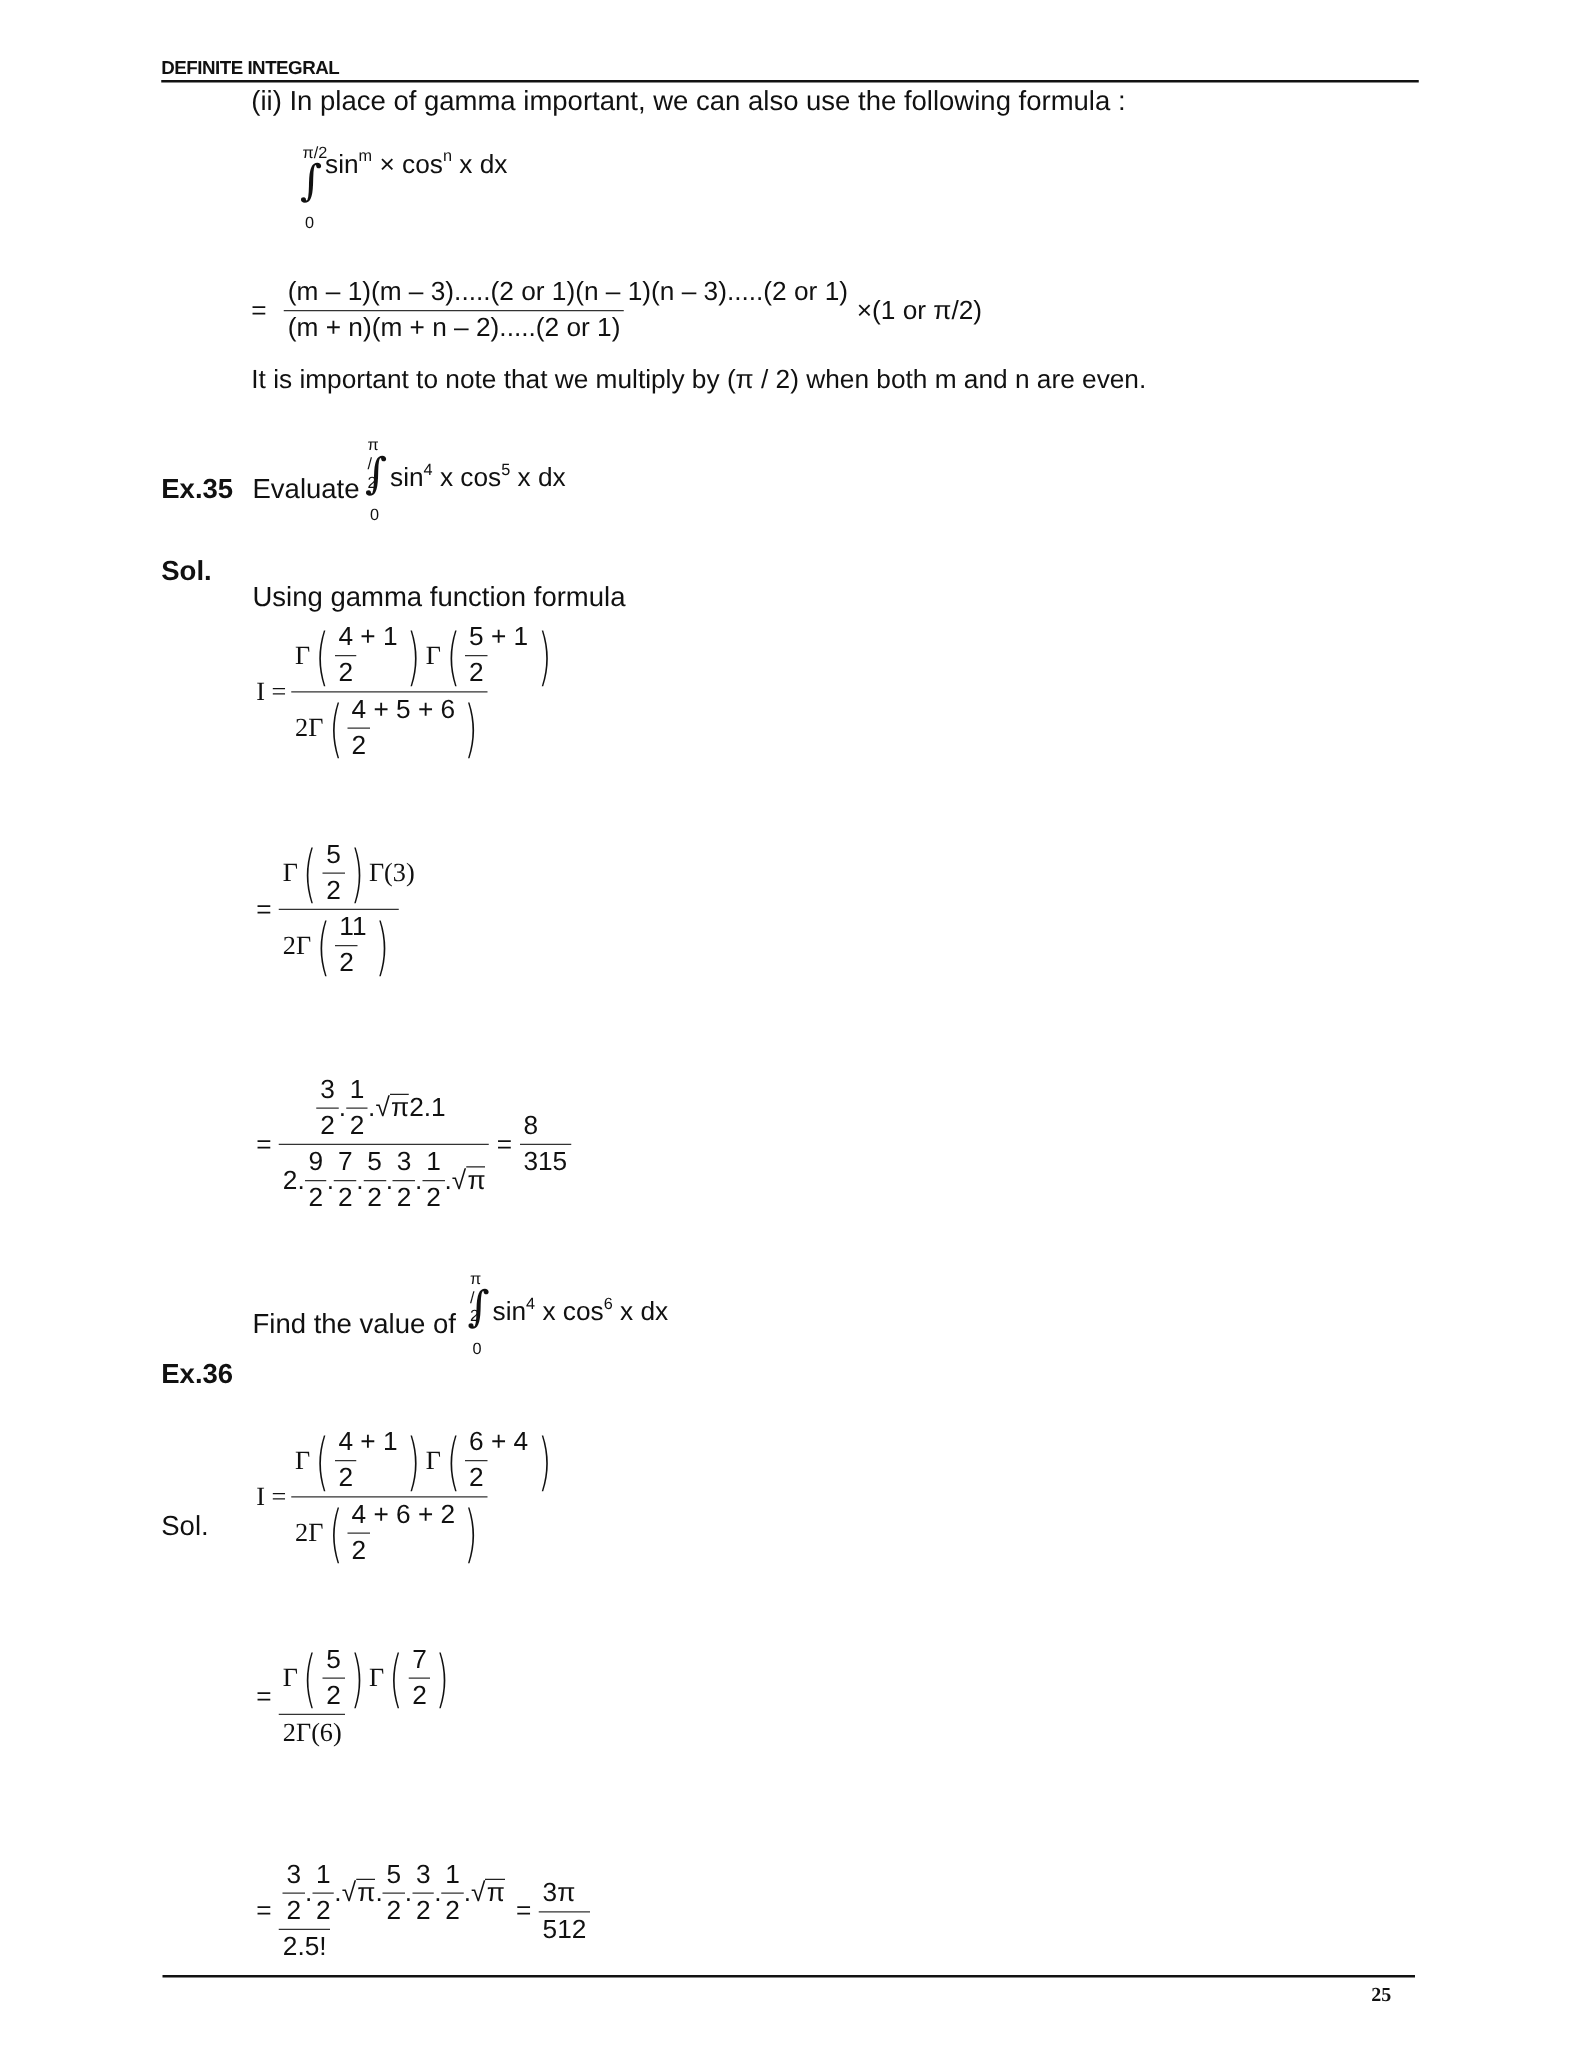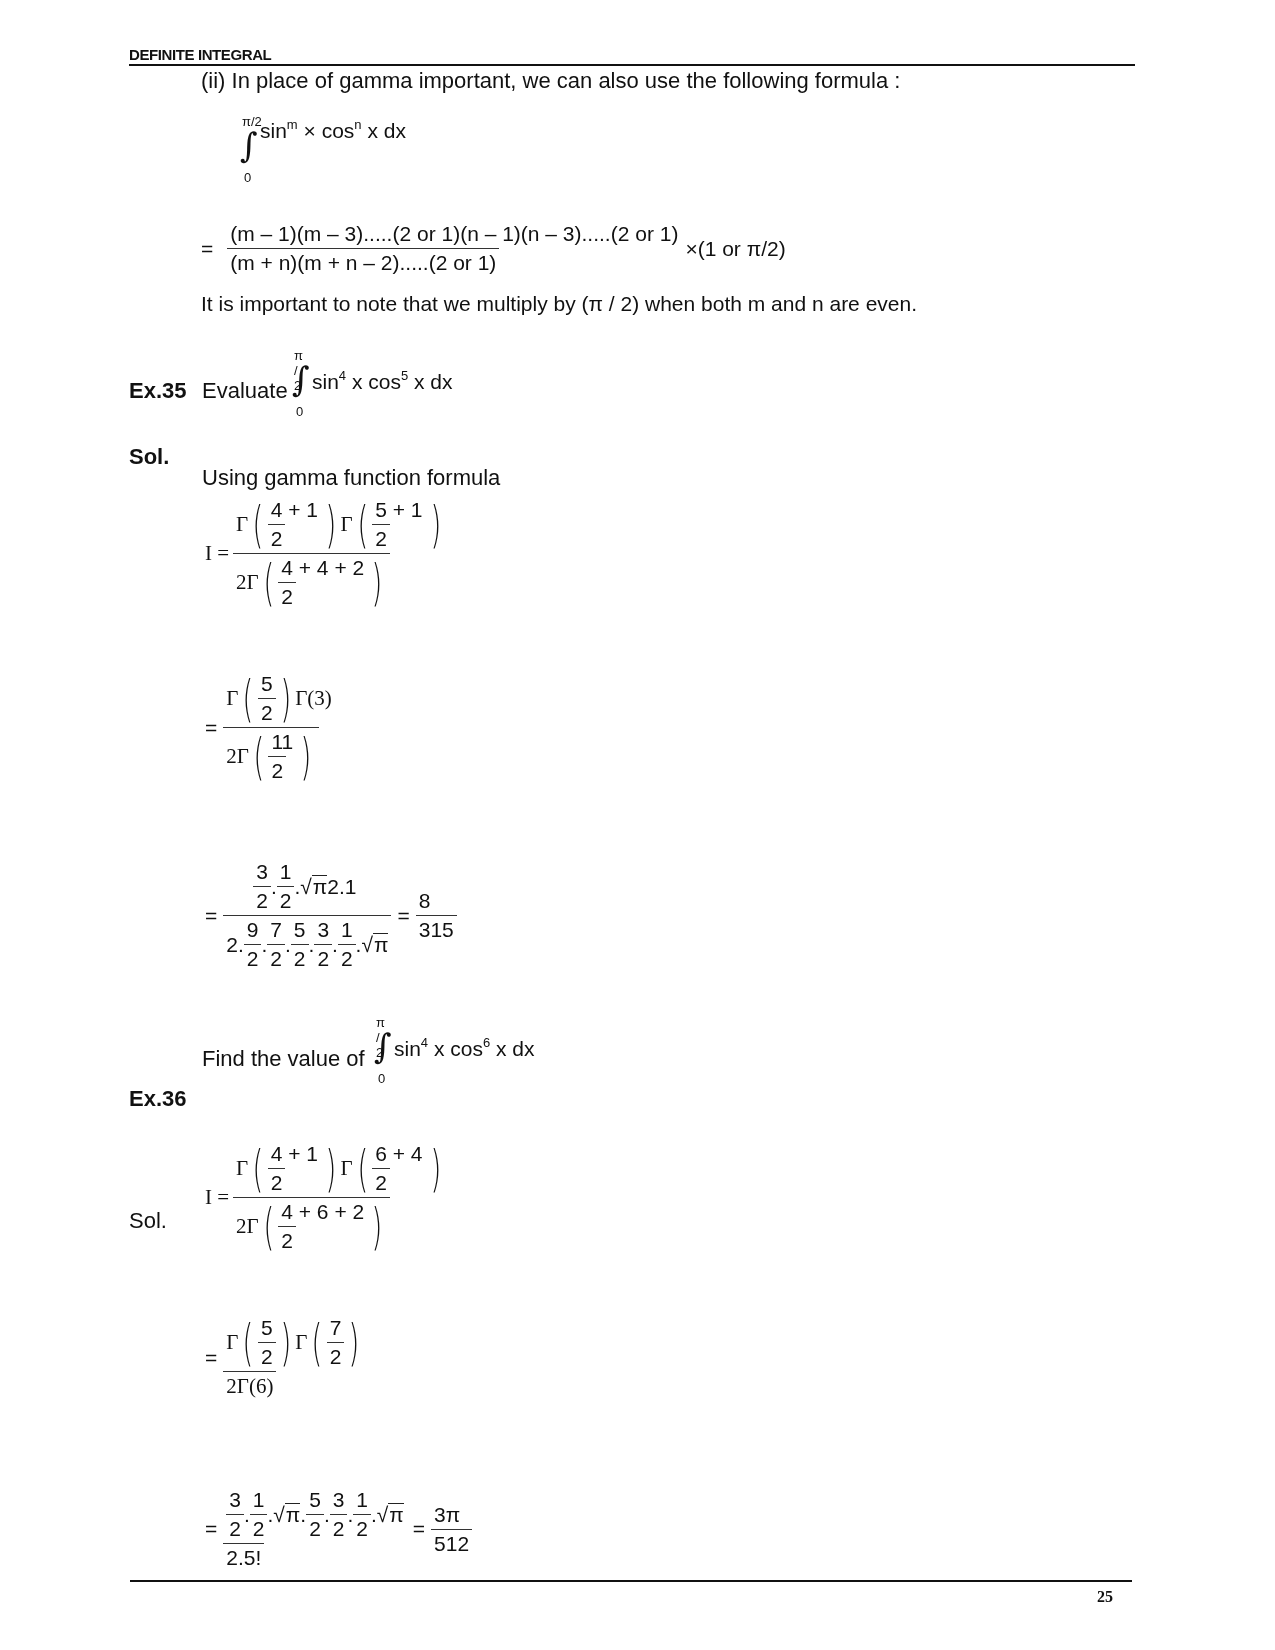--- a/index.html
+++ b/index.html
@@ -91,21 +91,21 @@
             <span class="den">2</span>
           </span>
       <span class="bigp" style="font-size:50px;">)</span>
         </span>
     </span>
     <span class="den mrow">
       <span class="G">2Γ</span>
       <span class="paren">
           <span class="bigp" style="font-size:50px;">(</span>
         <span class="frac">
-            <span class="num">4 + 4 + 2</span>
+            <span class="num">4 + 5 + 6</span>
             <span class="den">2</span>
           </span>
       <span class="bigp" style="font-size:50px;">)</span>
         </span>
     </span>
   </span>
 </div>
 
 <div class="abs txt" style="left:205px; top:672px; display:flex; align-items:center; font-size:21px;">
   <span style="margin-right:6px;">=</span>

